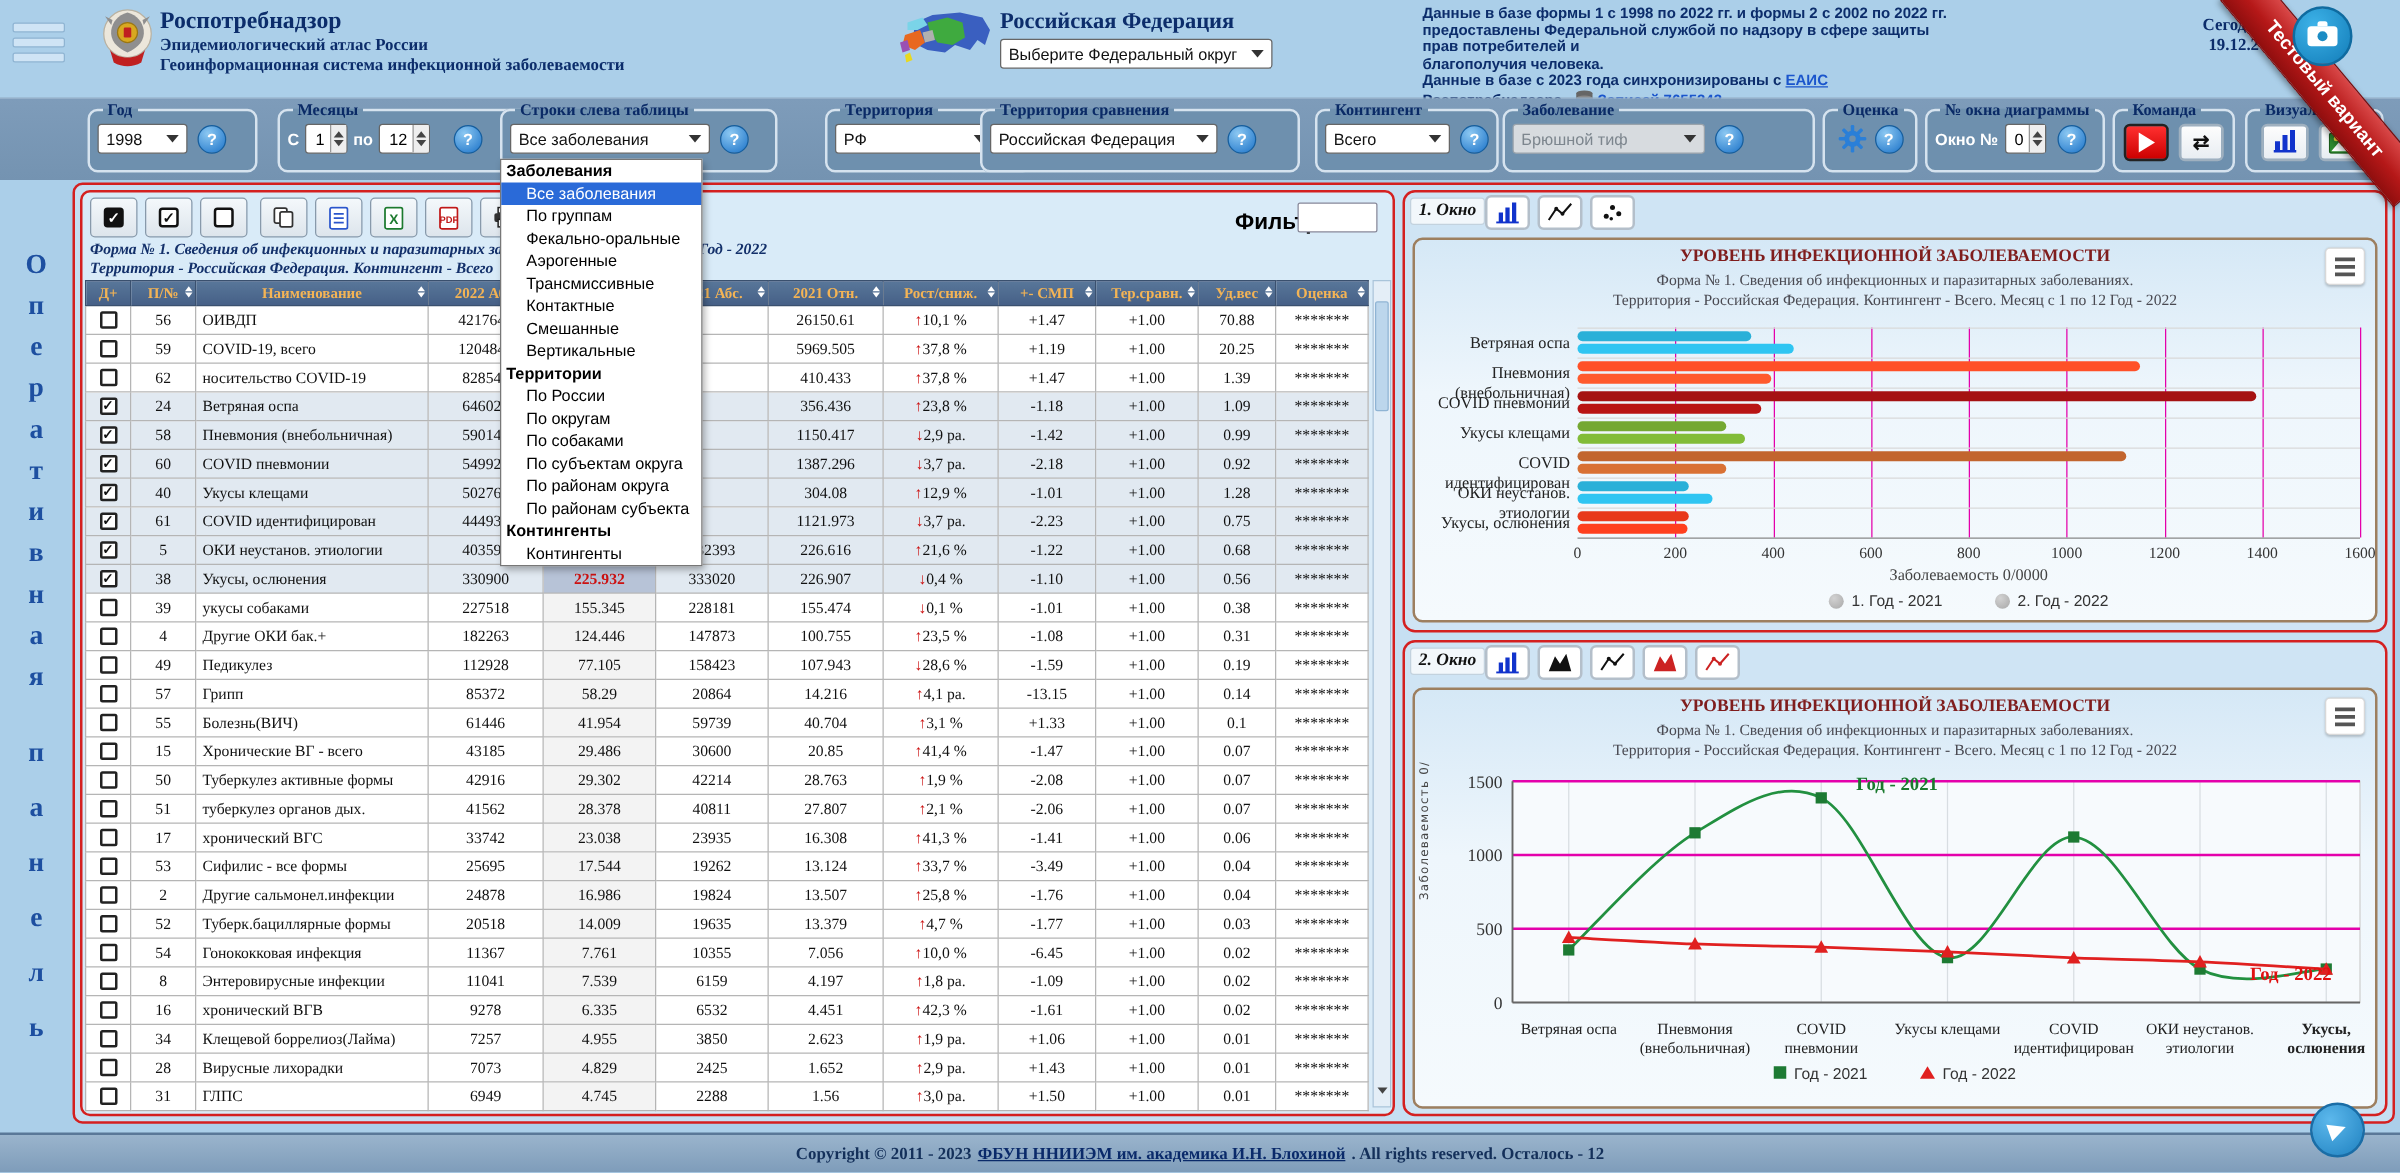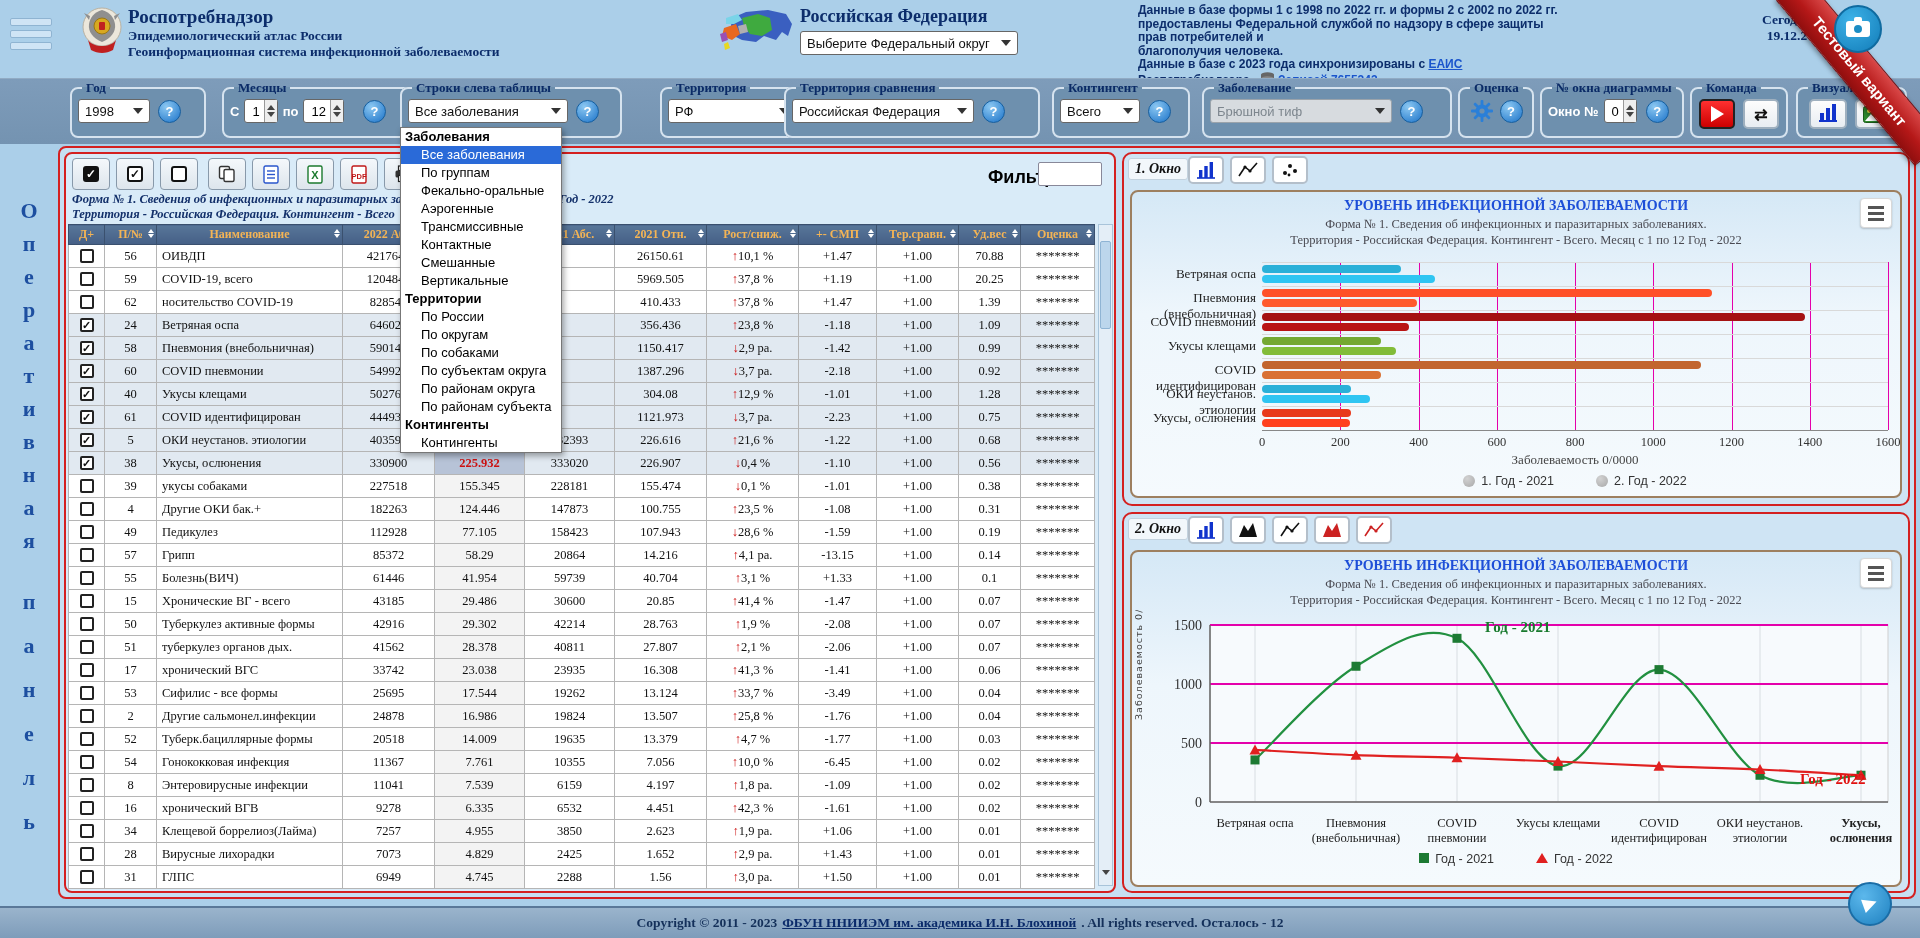--- a/index.html
+++ b/index.html
@@ -93,21 +93,21 @@
   
   .winpanel { border:2px solid #d42020; border-radius:10px; background:#cfe4f4; }
   #win1 { left:1122px; top:152px; width:788px; height:354px; }
   #win2 { left:1122px; top:512px; width:788px; height:381px; }
   .winlabel { font-style:italic; font-weight:bold; font-size:14px; font-family:"Liberation Serif",serif; color:#111;
     background:#f2f7fb; border:1px solid #c3d2de; border-radius:3px; padding:2px 6px; }
   .cbtn { width:36px; height:28px; background:#fff; border:2px solid #b4bfca; border-radius:5px; display:flex; align-items:center; justify-content:center; cursor:pointer; }
   .chartbox { background:linear-gradient(180deg,#d5e8f6 0%, #eef6fc 40%, #f5fafd 100%); border:2px solid #9d7f5f; border-radius:8px; }
   #chart1-box { left:1130px; top:190px; width:772px; height:308px; }
   #chart2-box { left:1130px; top:550px; width:772px; height:337px; }
-  .ctitle { width:100%; text-align:center; color:#1d4ed8; font-weight:bold; font-size:14px; font-family:"Liberation Serif",serif; }
+  .ctitle { width:100%; text-align:center; color:#7f1d1d; font-weight:bold; font-size:14px; font-family:"Liberation Serif",serif; }
   .csub { width:100%; text-align:center; color:#4a4a52; font-size:12.5px; font-family:"Liberation Serif",serif; }
   .menubtn { width:32px; height:30px; background:#fff; border:1px solid #d8d8d8; border-radius:4px; box-shadow:0 1px 2px rgba(0,0,0,.2);
     display:flex; flex-direction:column; align-items:center; justify-content:center; gap:3px; cursor:pointer; }
   .menubtn i { width:16px; height:3px; background:#555; display:block; }
   .c1row { position:absolute; border-top:1px solid #d9d9d9; }
   .c1bar { position:absolute; height:8px; border-radius:4px; }
   .c1lab { position:absolute; width:128px; text-align:right; font-size:13px; font-family:"Liberation Serif",serif; color:#222; }
   .c1grid { position:absolute; width:1px; background:#e400ab; }
   .c1tick { position:absolute; font-size:12.5px; font-family:"Liberation Serif",serif; color:#333; width:50px; text-align:center; }
   .legend-row { position:absolute; display:flex; gap:42px; justify-content:center; font-size:12.5px; color:#333; }
@@ -259,32 +259,32 @@
         <span>Российская Федерация</span>
         <span class="chev"></span>
       </div>
     <div class="qbtn">?</div>
   </div>
 </fieldset>
 
 <fieldset class="fs" style="left:1052px;width:138px;">
   <legend>Контингент</legend>
   <div class="fsrow">
-    <div class="selbox" style="width:80px">
+    <div class="selbox" style="width:100px">
         <span>Всего</span>
         <span class="chev"></span>
       </div>
     <div class="qbtn">?</div>
   </div>
 </fieldset>
 
 <fieldset class="fs" style="left:1202px;width:250px;">
   <legend>Заболевание</legend>
   <div class="fsrow">
-    <div class="selbox sel-dis" style="width:182px">
+    <div class="selbox sel-dis" style="width:154px">
         <span>Брюшной тиф</span>
         <span class="chev"></span>
       </div>
     <div class="qbtn">?</div>
   </div>
 </fieldset>
 
 <fieldset class="fs" style="left:1458px;width:76px;">
   <legend>Оценка</legend>
   <div class="fsrow" style="gap:6px;justify-content:center">

